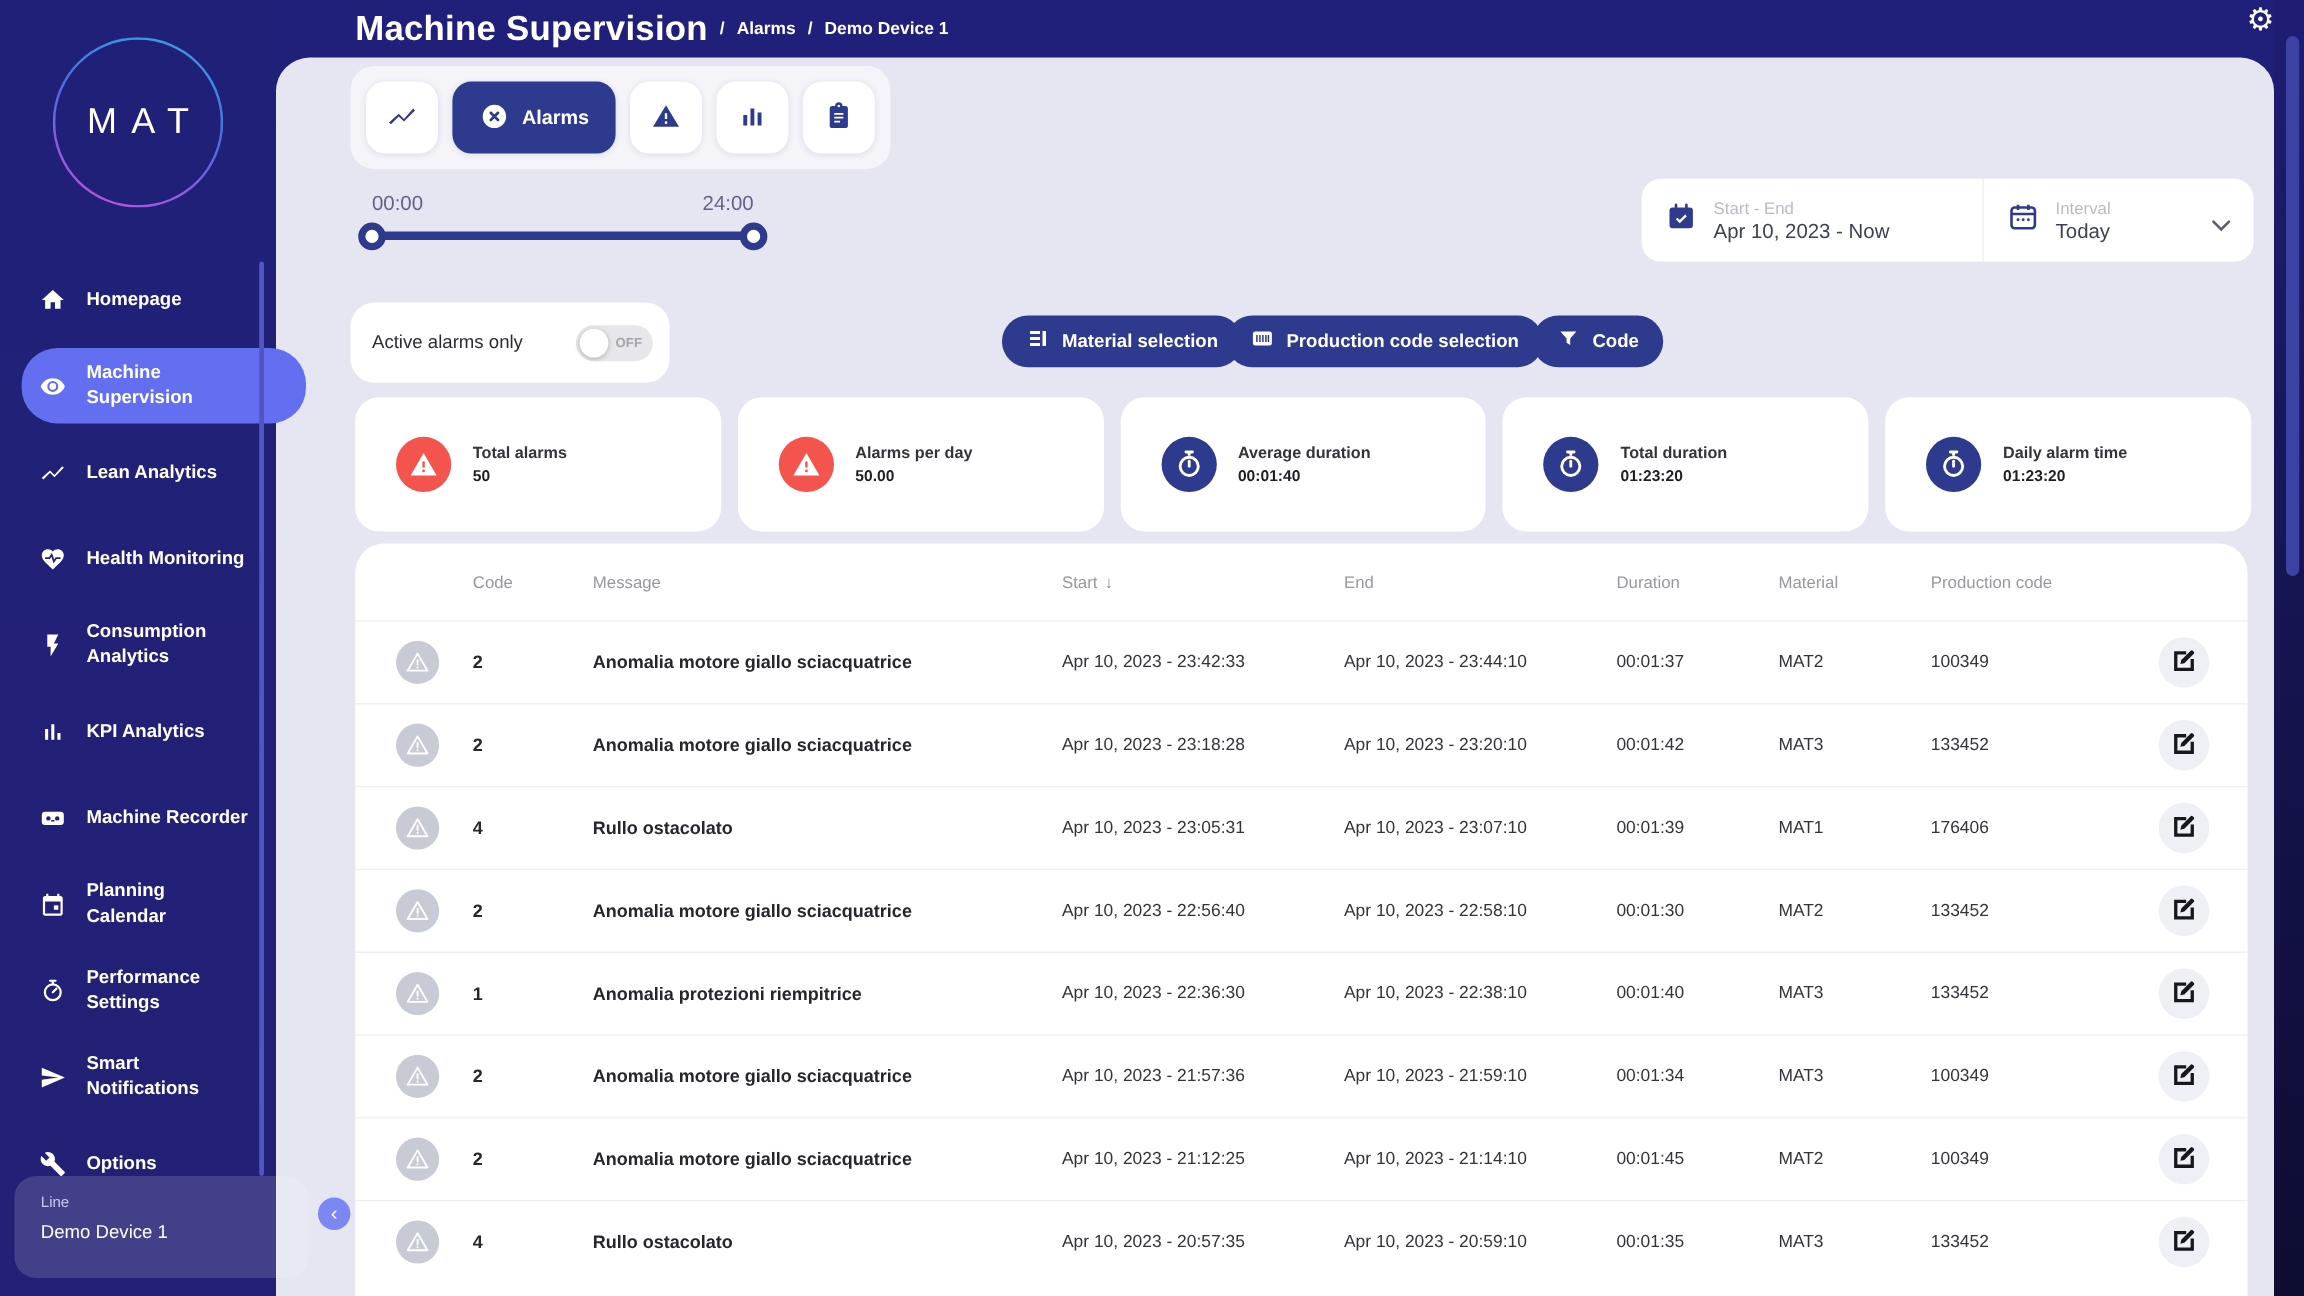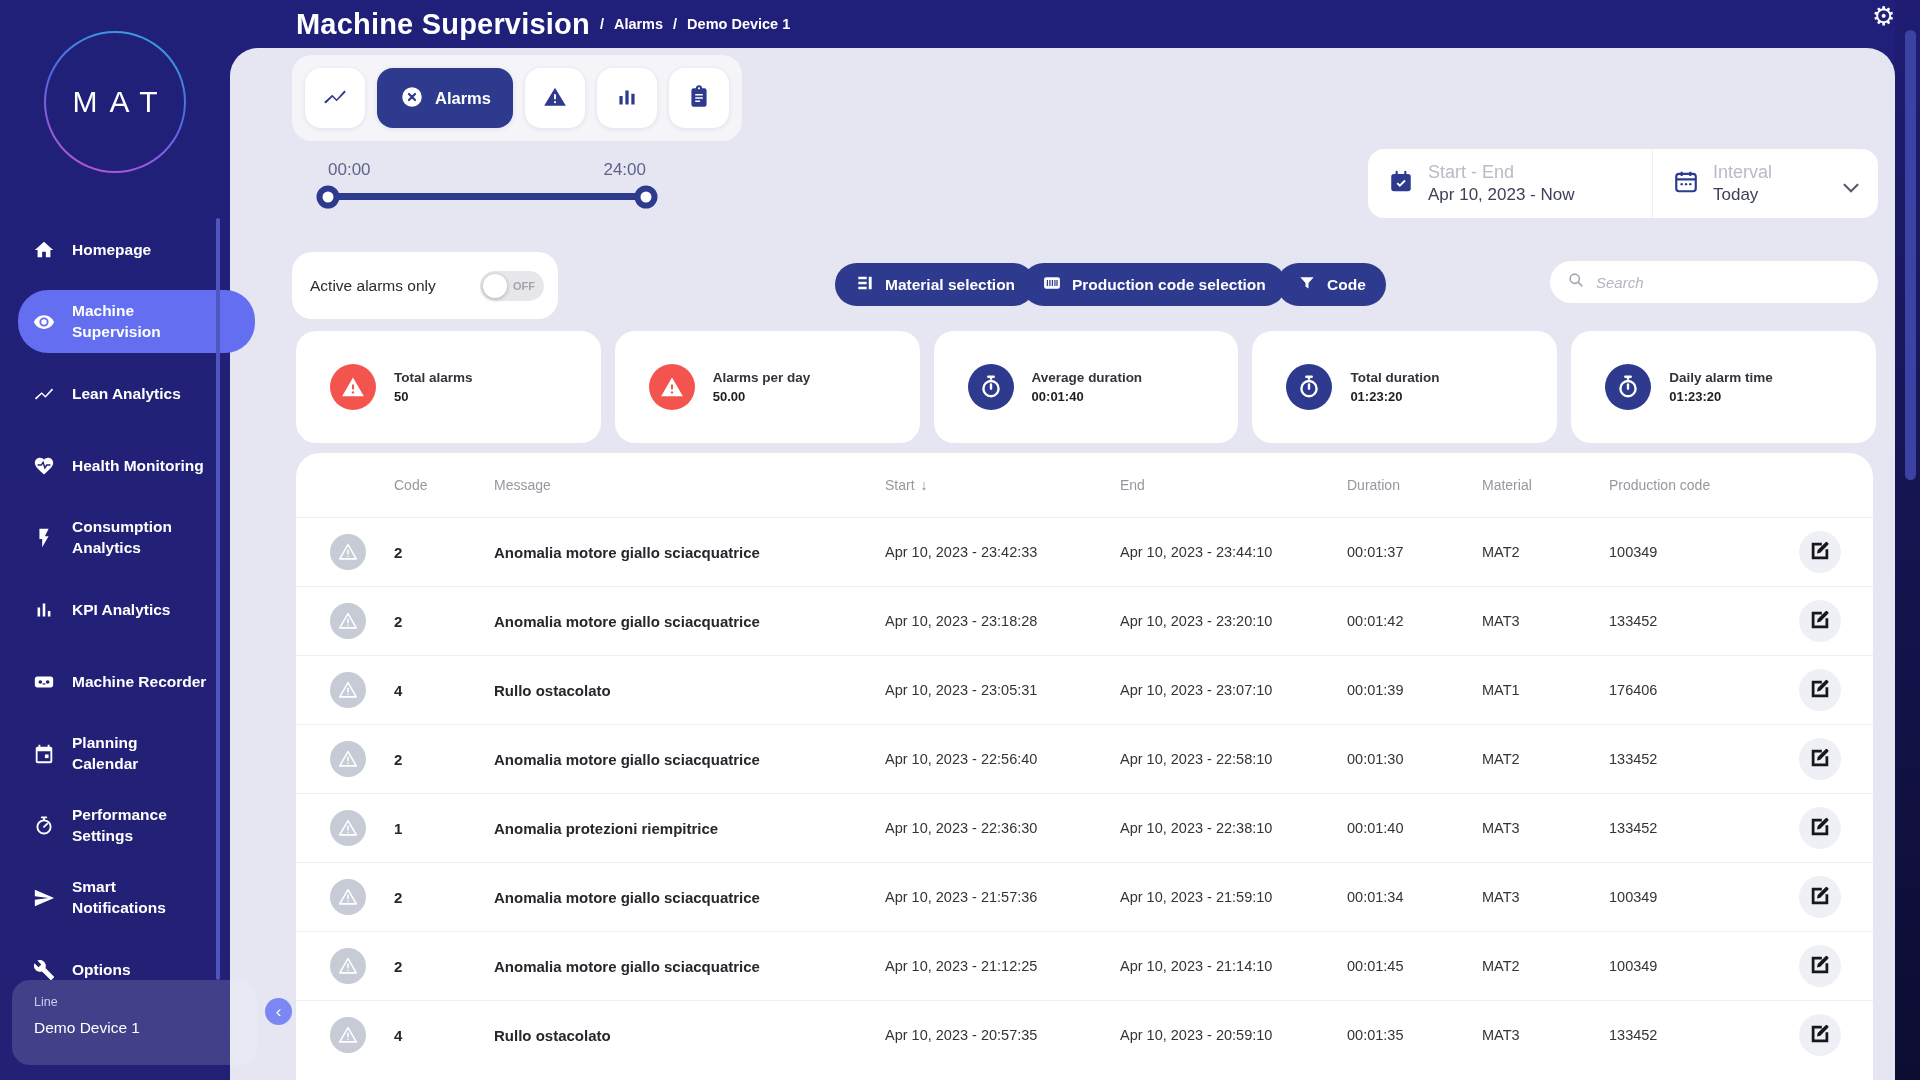--- a/index.html
+++ b/index.html
@@ -39,33 +39,33 @@
   .content { position:absolute; left:230px; top:48px; width:1665px; height:1032px; background:#e5e6f1; border-radius:28px 28px 0 0; overflow:hidden; z-index:1; }
 
   
   .tabstrip { position:absolute; left:62px; top:7px; height:86px; border-radius:20px; background:#f4f4f9; display:flex; align-items:center; gap:12px; padding:0 13px; }
   .tabbtn { width:60px; height:60px; border-radius:16px; background:#fff; border:none; box-shadow:0 1px 5px rgba(35,35,110,0.10); display:flex; align-items:center; justify-content:center; cursor:pointer; }
   .tabbtn svg { width:26px; height:26px; }
   .tabbtn.pill { width:auto; padding:0 22px; background:#2d3a8d; gap:10px; }
   .tabbtn.pill .tlabel { color:#fff; font-size:16.5px; font-weight:700; }
 
   
-  .slider { position:absolute; left:98px; top:112px; width:318px; }
+  .slider { position:absolute; left:80px; top:112px; width:318px; }
   .slider-labels { display:flex; justify-content:space-between; font-size:17px; color:#5f638c; }
   .slider-track { position:relative; margin-top:13px; height:7px; background:#2d3a8d; border-radius:4px; cursor:pointer; }
   .sthumb { position:absolute; top:50%; transform:translate(-50%,-50%); width:23px; height:23px; border-radius:50%; background:#fff; border:6.5px solid #2d3a8d; cursor:pointer; }
   .sthumb.start { left:0; } .sthumb.end { left:100%; }
 
   
   .datecard { position:absolute; left:1138px; top:101px; width:510px; height:69px; background:#fff; border-radius:16px; display:flex; align-items:center; }
   .dsection { display:flex; align-items:center; padding-left:20px; height:100%; cursor:pointer; position:relative; }
   .dsection.left { width:284px; }
   .dsection.right { width:226px; border-left:1px solid #ececf2; }
   .dsection svg { width:26px; height:26px; margin-right:14px; }
-  .dlabel { font-size:18px; color:#b9bac6; margin-bottom:2px; }
+  .dlabel { font-size:14px; color:#b9bac6; margin-bottom:2px; }
   .dvalue { font-size:17px; color:#3d4157; }
   .dchev { position:absolute; right:22px; top:26px; width:18px; height:18px; }
 
   
   .togglecard { position:absolute; left:62px; top:204px; width:266px; height:67px; background:#fff; border-radius:20px; display:flex; align-items:center; padding:0 14px 0 18px; }
   .togglecard .tgl-label { font-size:15.5px; color:#2b2b33; flex:1; }
   .switch { width:64px; height:30px; border-radius:15px; background:#e6e6eb; position:relative; cursor:pointer; }
   .knob { position:absolute; left:3px; top:3px; width:24px; height:24px; border-radius:50%; background:#fff; box-shadow:0 1px 4px rgba(0,0,0,0.25); }
   .offtxt { position:absolute; right:9px; top:9px; font-size:11px; font-weight:700; color:#a3a4ad; }
 
@@ -334,27 +334,20 @@
         </svg></span>
     <span>Production code selection</span>
   </button>
   <button class="pillbtn btn-code">
     <span><svg viewBox="0 0 24 24">
           <path d="M4 5h16l-6.2 7v6.5l-3.6-2.2V12z" fill="#fff"></path>
         </svg></span>
     <span>Code</span>
   </button>
 
-  <div class="searchbox">
-    <span><svg viewBox="0 0 24 24">
-          <circle cx="10.5" cy="10.5" r="5.5" fill="none" stroke="#a6a8b4" stroke-width="2"></circle>
-          <path d="M14.8 14.8 19 19" stroke="#a6a8b4" stroke-width="2" stroke-linecap="round"></path>
-        </svg></span>
-    <input type="text" placeholder="Search" style="">
-  </div>
 
   <div class="stats">
     <div class="statcard">
       <div class="staticon red">
           <svg viewBox="0 0 24 24">
             <path d="M12 3.2 22 20.5H2z" fill="#fff"></path>
             <rect x="11.1" y="9.5" width="1.8" height="5" rx="0.9" fill="#f4544e"></rect>
             <circle cx="12" cy="17" r="1.1" fill="#f4544e"></circle>
           </svg>
         </div>

